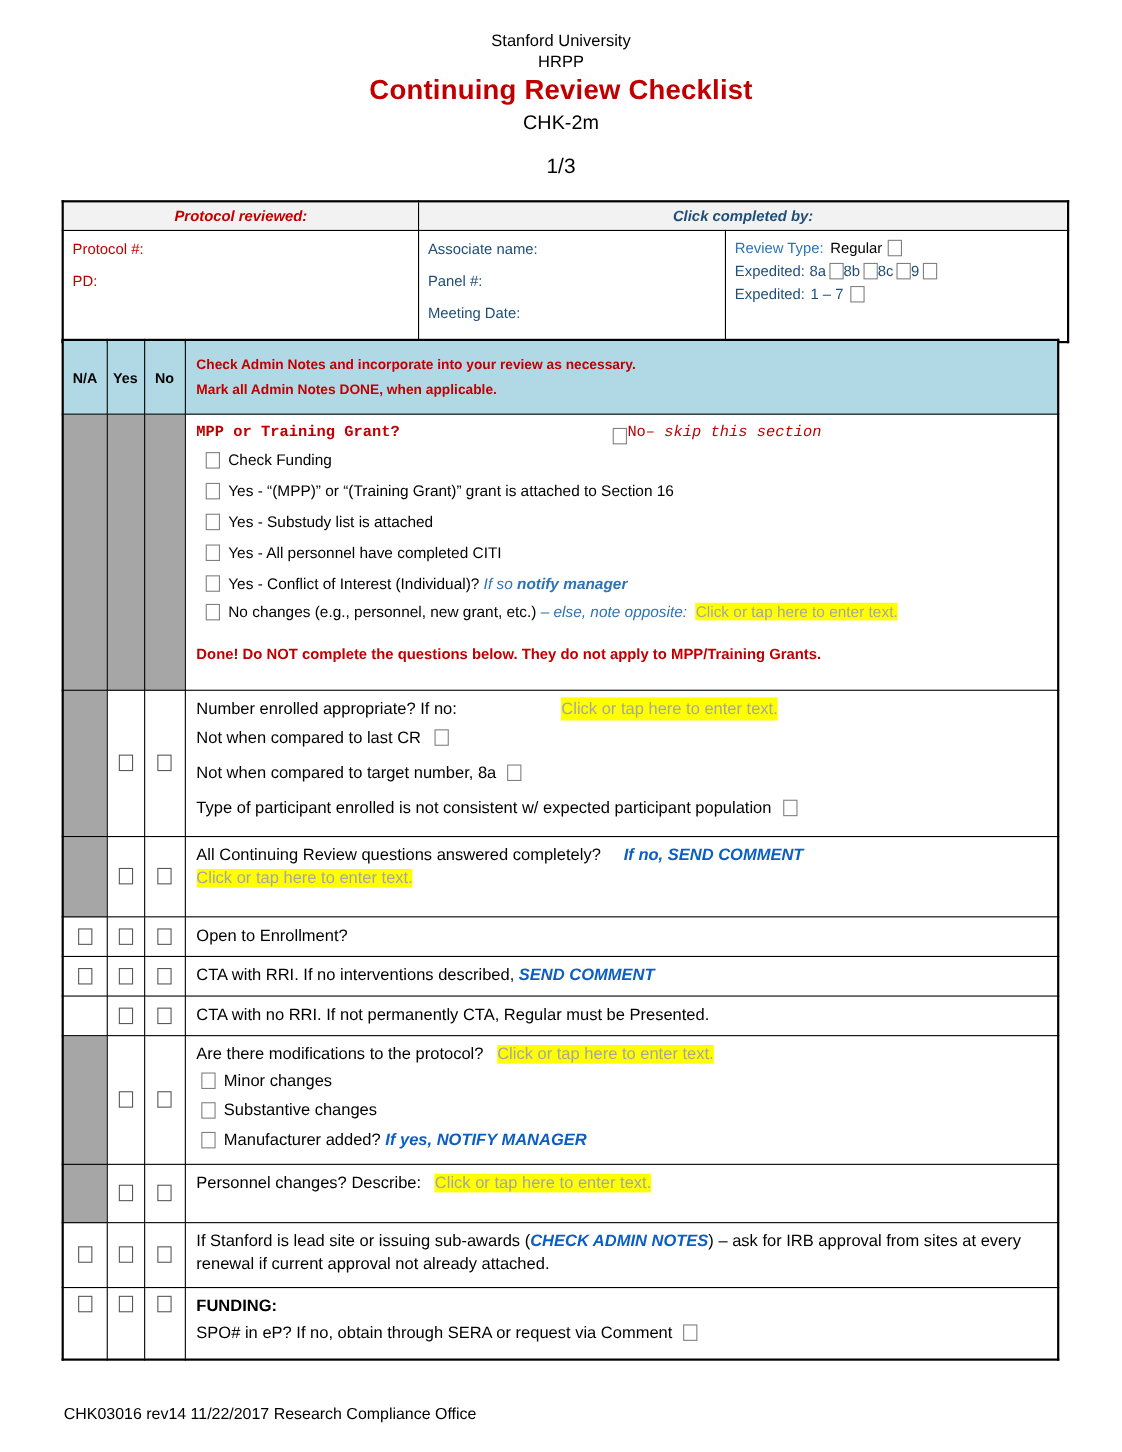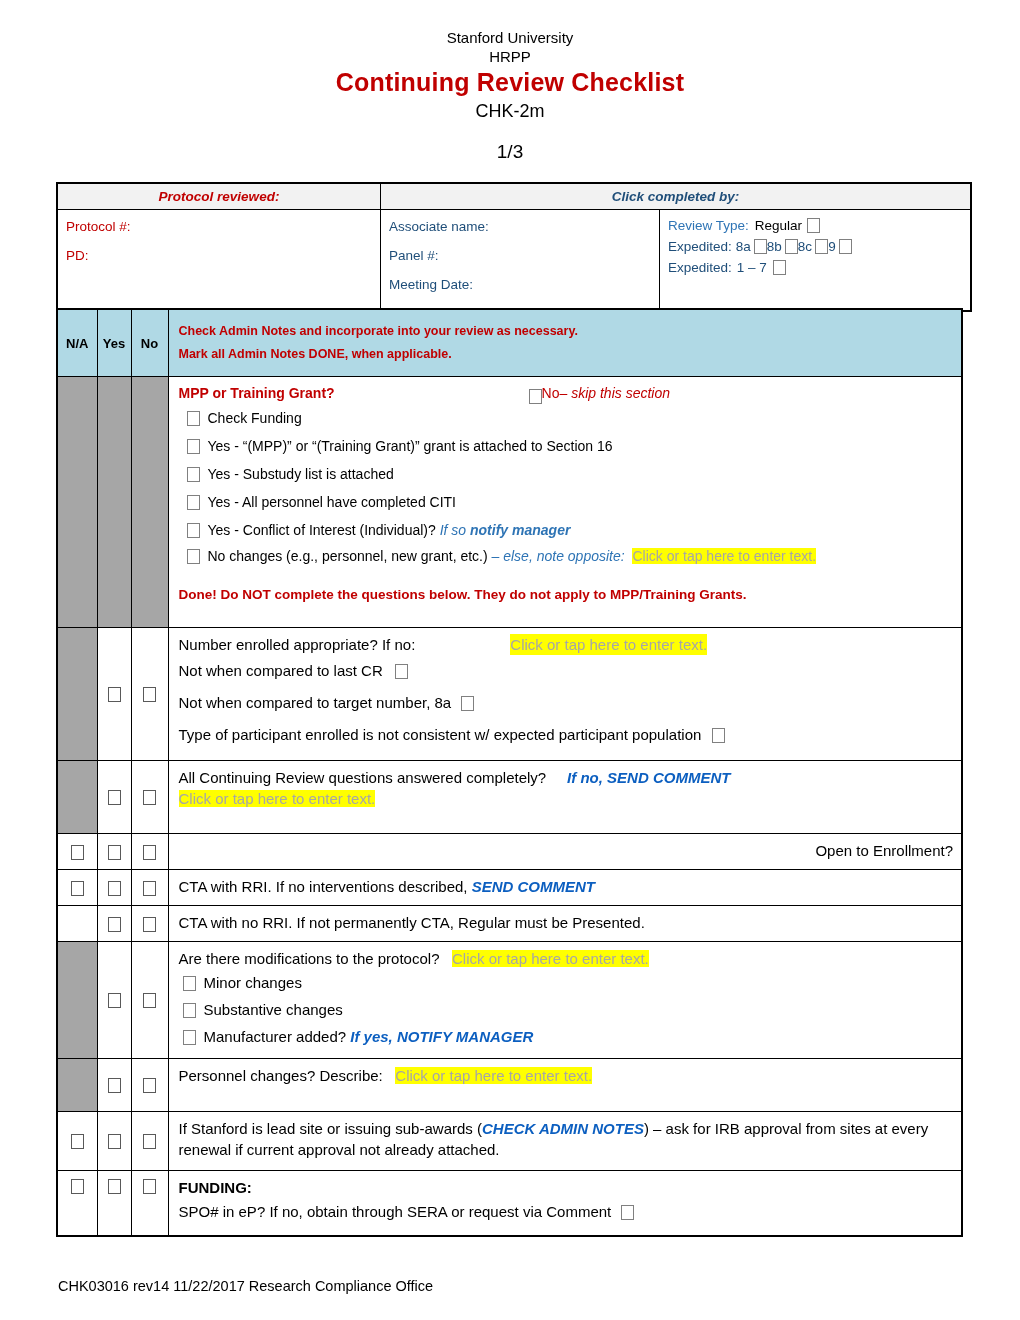--- a/index.html
+++ b/index.html
@@ -201,21 +201,21 @@
         <div>Check Admin Notes and incorporate into your review as necessary.</div>
         <div>Mark all Admin Notes DONE, when applicable.</div>
       </td>
     </tr>
 
     <tr>
       <td class="gray"></td>
       <td class="gray"></td>
       <td class="gray"></td>
       <td class="body" style="height:236px;">
-        <div style="display:flex; align-items:flex-end;">
+        <div style="display:flex; align-items:flex-end;font-family:Liberation Mono, monospace;">
           <span class="red-b" style="font-size:14px;">MPP or Training Grant?</span>
           <span style="flex:0 0 194px;"></span>
           <span class="cb" style="margin-top:1px;"></span>
           <span class="red-n" style="font-size:14px;">No</span>
           <span class="red-i" style="font-size:14px;"> – skip this section</span>
         </div>
         <div class="mpp-list">
           <div class="sub">
             <span class="cb"></span><span>Check Funding</span>
           </div>
@@ -277,21 +277,21 @@
         <div>
           <span class="hl">Click or tap here to enter text.</span>
         </div>
       </td>
     </tr>
 
     <tr>
       <td class="boxcell"><span class="cb dark"></span></td>
       <td class="boxcell"><span class="cb dark"></span></td>
       <td class="boxcell"><span class="cb dark"></span></td>
-      <td class="body" style="height:21px;text-align:right;">
+      <td class="body" style="height:21px;">
         <span>Open to Enrollment?</span>
       </td>
     </tr>
 
     <tr>
       <td class="boxcell"><span class="cb dark"></span></td>
       <td class="boxcell"><span class="cb dark"></span></td>
       <td class="boxcell"><span class="cb dark"></span></td>
       <td class="body" style="height:21px;">
         <span>CTA with RRI.  If no interventions described, </span><span class="blue-bi">SEND COMMENT</span>

